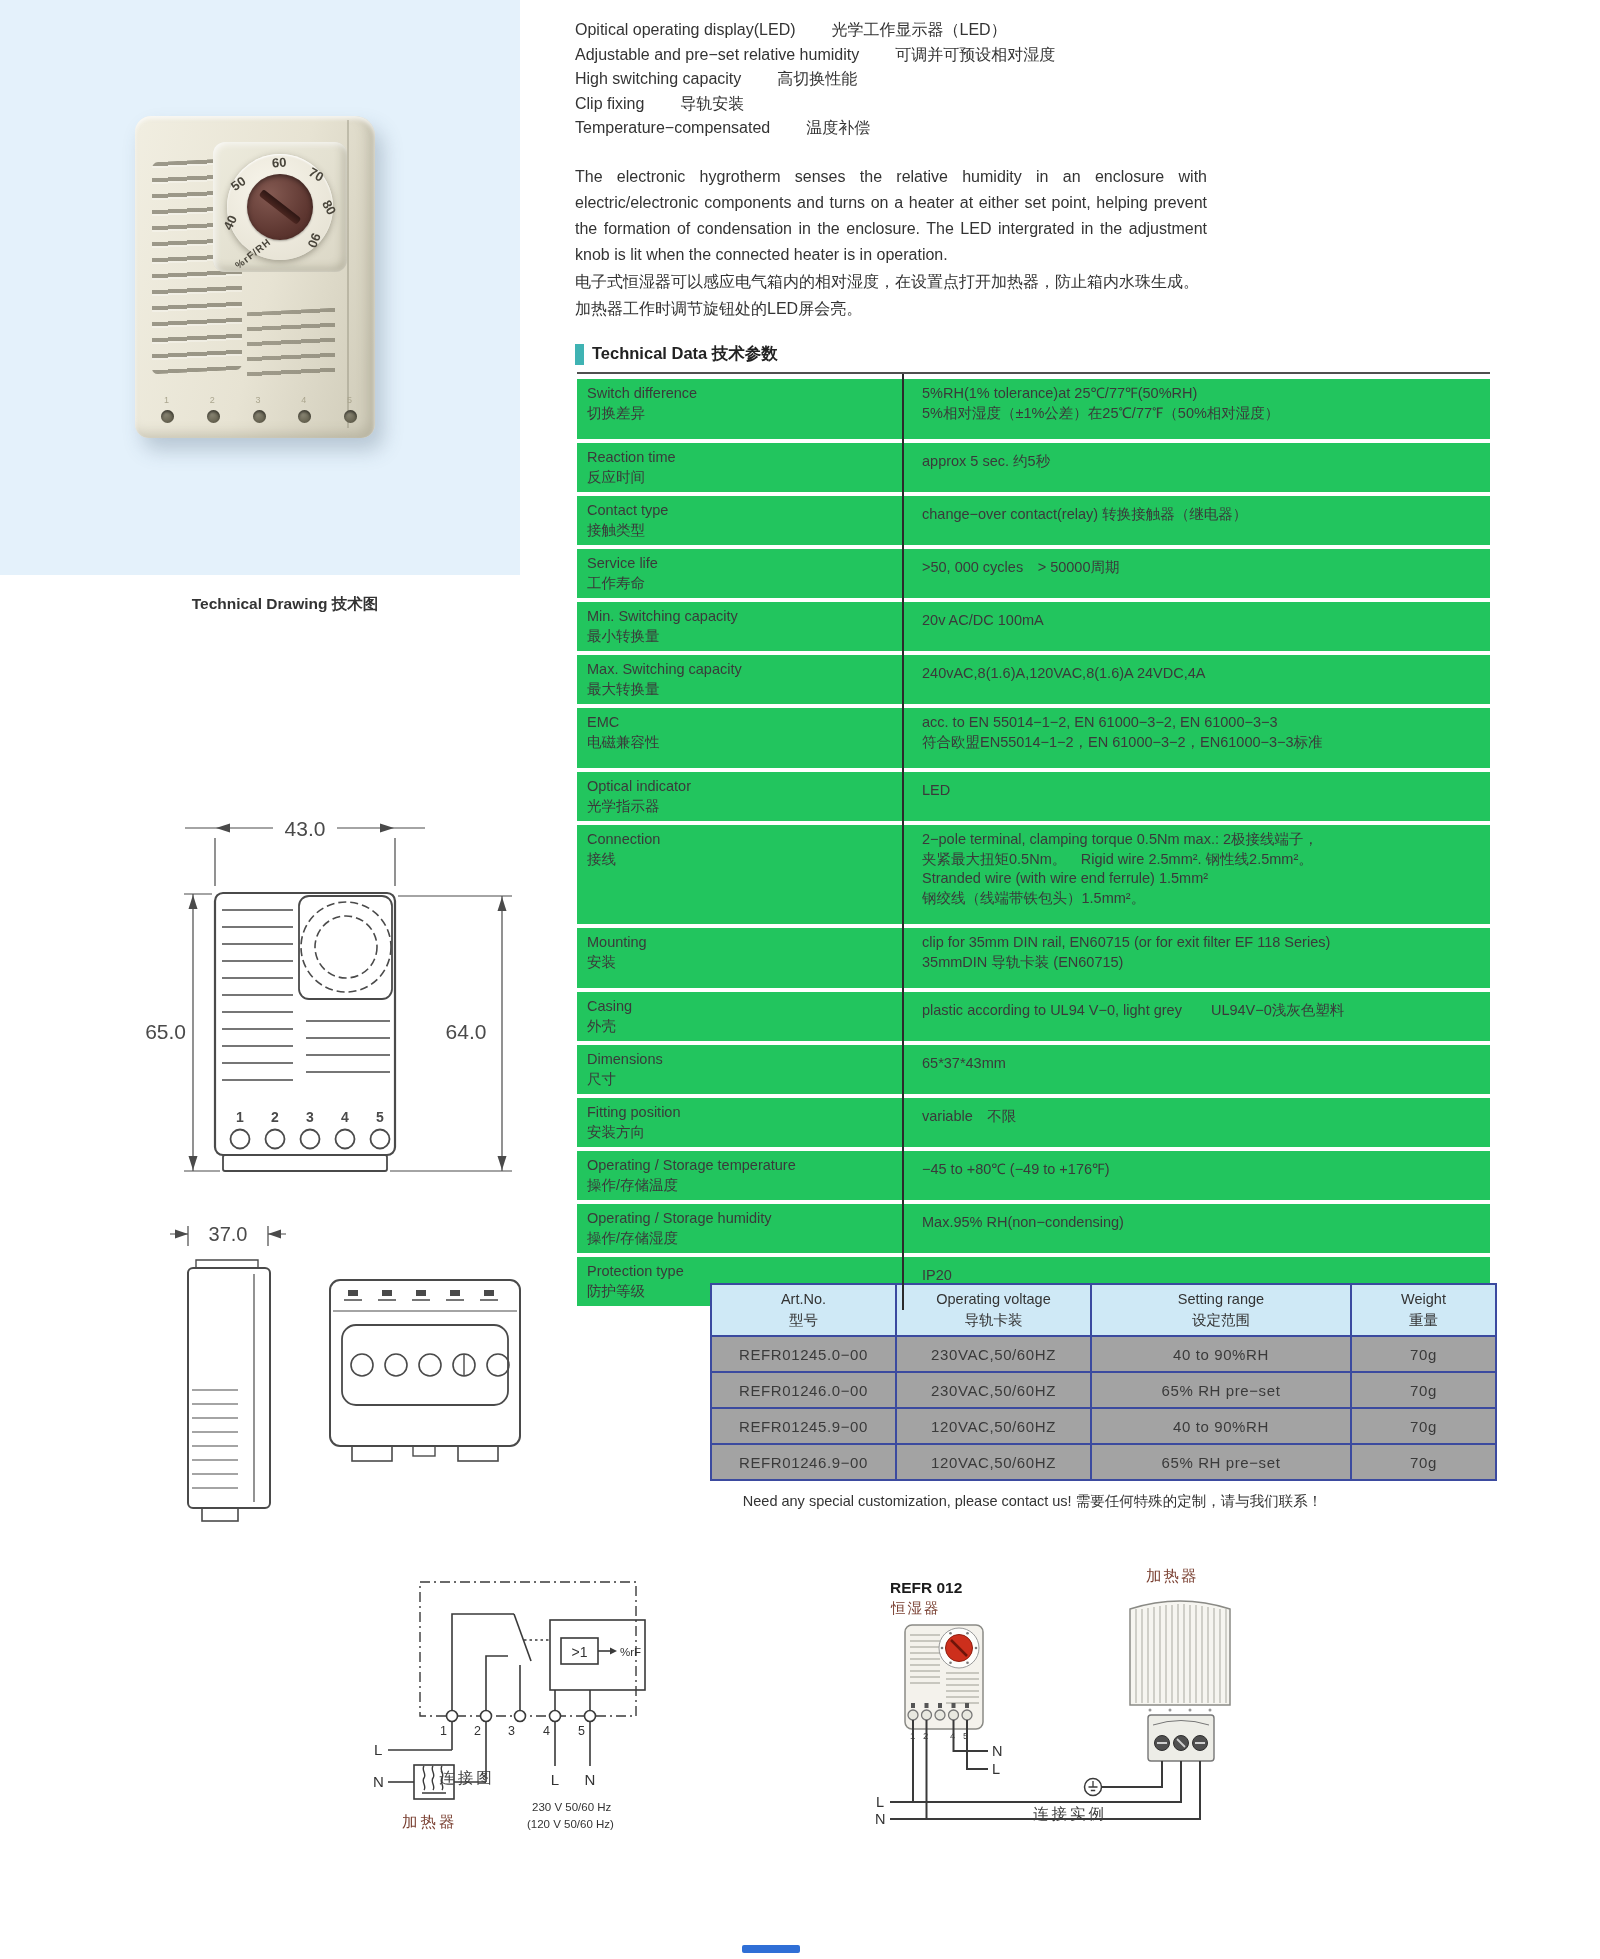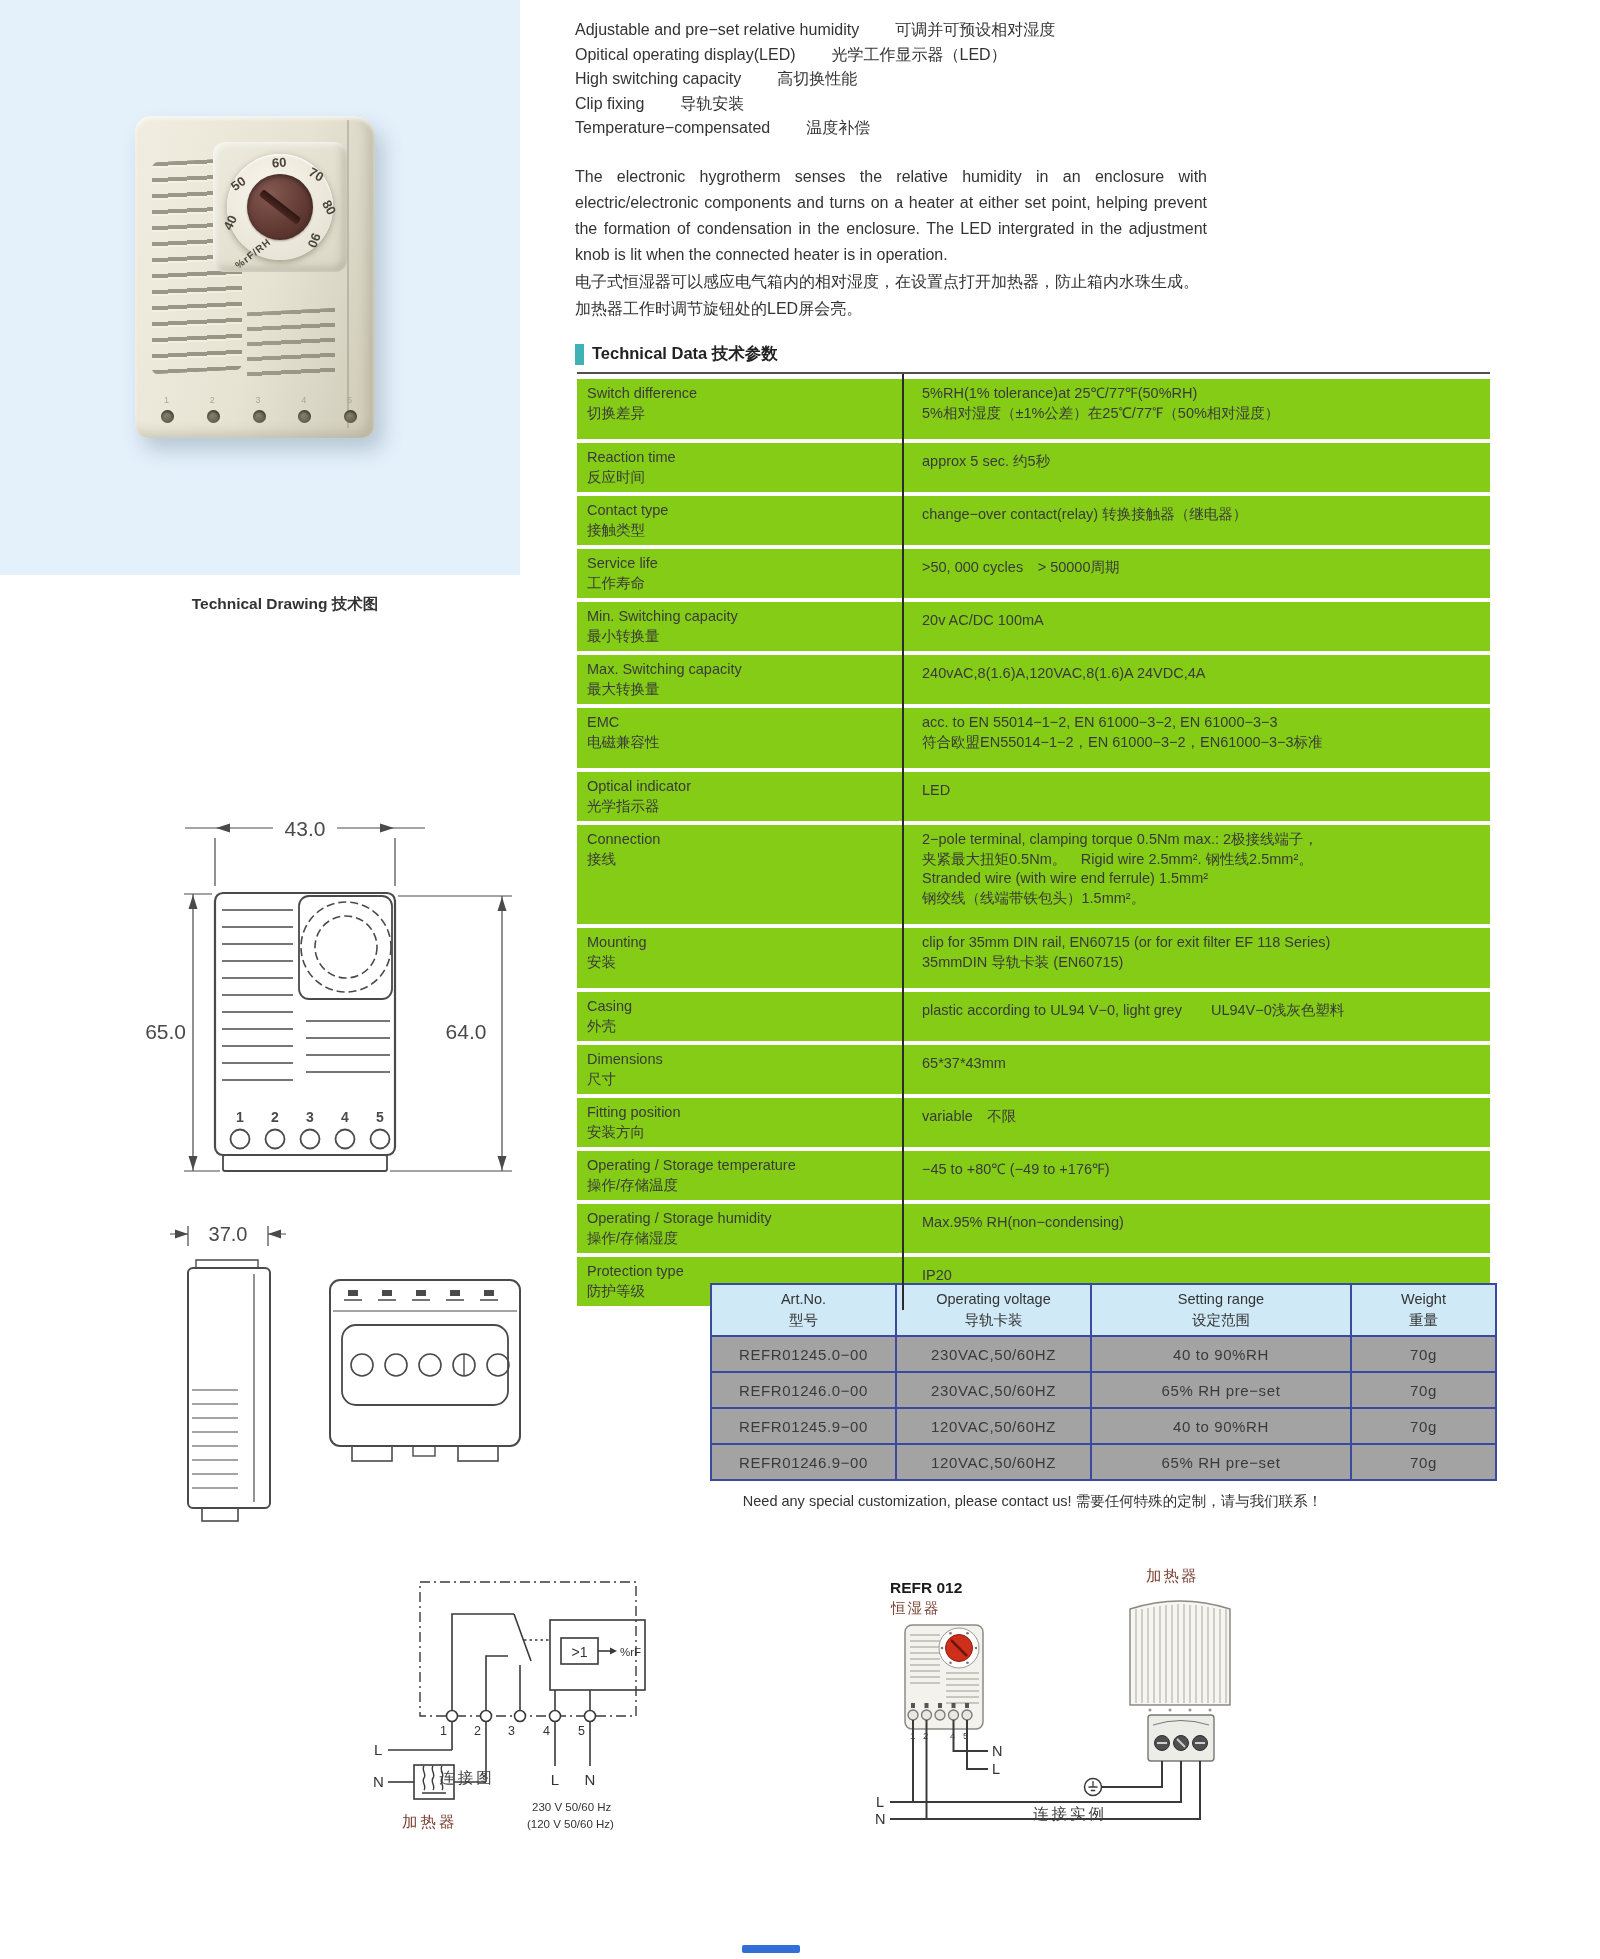--- a/index.html
+++ b/index.html
@@ -47,21 +47,21 @@
   .features { position:absolute; left:575px; top:18px; width:960px; }
   .feature-line { font-size:16px; line-height:24.5px; color:#333; }
   .f-zh { margin-left:36px; }
   .intro { position:absolute; left:575px; top:164px; width:632px; font-size:16px; color:#333; }
   .intro-en { line-height:26px; text-align:justify; }
   .intro-zh { line-height:27px; }
   .tech-title { position:absolute; left:575px; top:343px; display:flex; align-items:center; font-size:16.5px; font-weight:bold; color:#222;justify-content:flex-end; }
   .tech-title-bar { width:9px; height:21px; background:#3fb3b3; margin-right:8px; }
   .tech-table { position:absolute; left:577px; top:372px; width:913px; border-top:2.5px solid #4f4f4f; padding-top:5px; }
   .tech-table::before { content:""; position:absolute; left:325px; top:0; bottom:0; width:2px; background:#2b2b2b; z-index:2; }
-  .spec-row { display:flex; background:#84cc16; margin-bottom:4px; }
+  .spec-row { display:flex; background:#22c55e; margin-bottom:4px; }
   .spec-label { width:325px; box-sizing:border-box; padding:5px 8px 5px 10px; font-size:14.5px; line-height:19.5px; }
   .spec-value { flex:1; box-sizing:border-box; padding:5px 8px 16px 20px; font-size:14.5px; line-height:19.5px;
     display:flex; flex-direction:column; justify-content:center; }
   
   .drawing-title { position:absolute; left:90px; top:594px; width:390px; text-align:center; font-size:15.5px; font-weight:bold; color:#333; }
   .tech-drawing-svg { position:absolute; left:90px; top:628px; }
   
   .art-table { position:absolute; left:710px; top:1283px; width:785px; border-collapse:collapse; table-layout:fixed; }
   .art-table th { border:2px solid #3b4a9f; background:#cfe9f6; font-weight:normal; font-size:14.5px; line-height:21px; padding:4px 0; color:#333; }
   .art-table td { border:2px solid #3b4a9f; background:#a3a3a3; text-align:center; height:32px; font-size:15px; letter-spacing:.6px; color:#3a3a3a; }
@@ -112,22 +112,22 @@
           <span class="term-num">4</span>
         </div>
         <div class="term-dot">
           <span class="term-num">5</span>
         </div>
       </div>
   </div>
 </div>
 
 <div class="features">
+    <div class="feature-line"><span class="f-en">Opitical operating display(LED)</span><span class="f-zh">光学工作显示器（LED）</span></div>
     <div class="feature-line"><span class="f-en">Adjustable and pre−set relative humidity</span><span class="f-zh">可调并可预设相对湿度</span></div>
-    <div class="feature-line"><span class="f-en">Opitical operating display(LED)</span><span class="f-zh">光学工作显示器（LED）</span></div>
     <div class="feature-line"><span class="f-en">High switching capacity</span><span class="f-zh">高切换性能</span></div>
     <div class="feature-line"><span class="f-en">Clip fixing</span><span class="f-zh">导轨安装</span></div>
     <div class="feature-line"><span class="f-en">Temperature−compensated</span><span class="f-zh">温度补偿</span></div>
   </div>
 <div class="intro">
   <div class="intro-en">The electronic hygrotherm senses the relative humidity in an enclosure with electric/electronic components and turns on a heater at either set point, helping prevent the formation of condensation in the enclosure. The LED intergrated in the adjustment knob is lit when the connected heater is in operation.</div>
   <div class="intro-zh">电子式恒湿器可以感应电气箱内的相对湿度，在设置点打开加热器，防止箱内水珠生成。加热器工作时调节旋钮处的LED屏会亮。</div>
 </div>
 
 <div class="tech-title">

